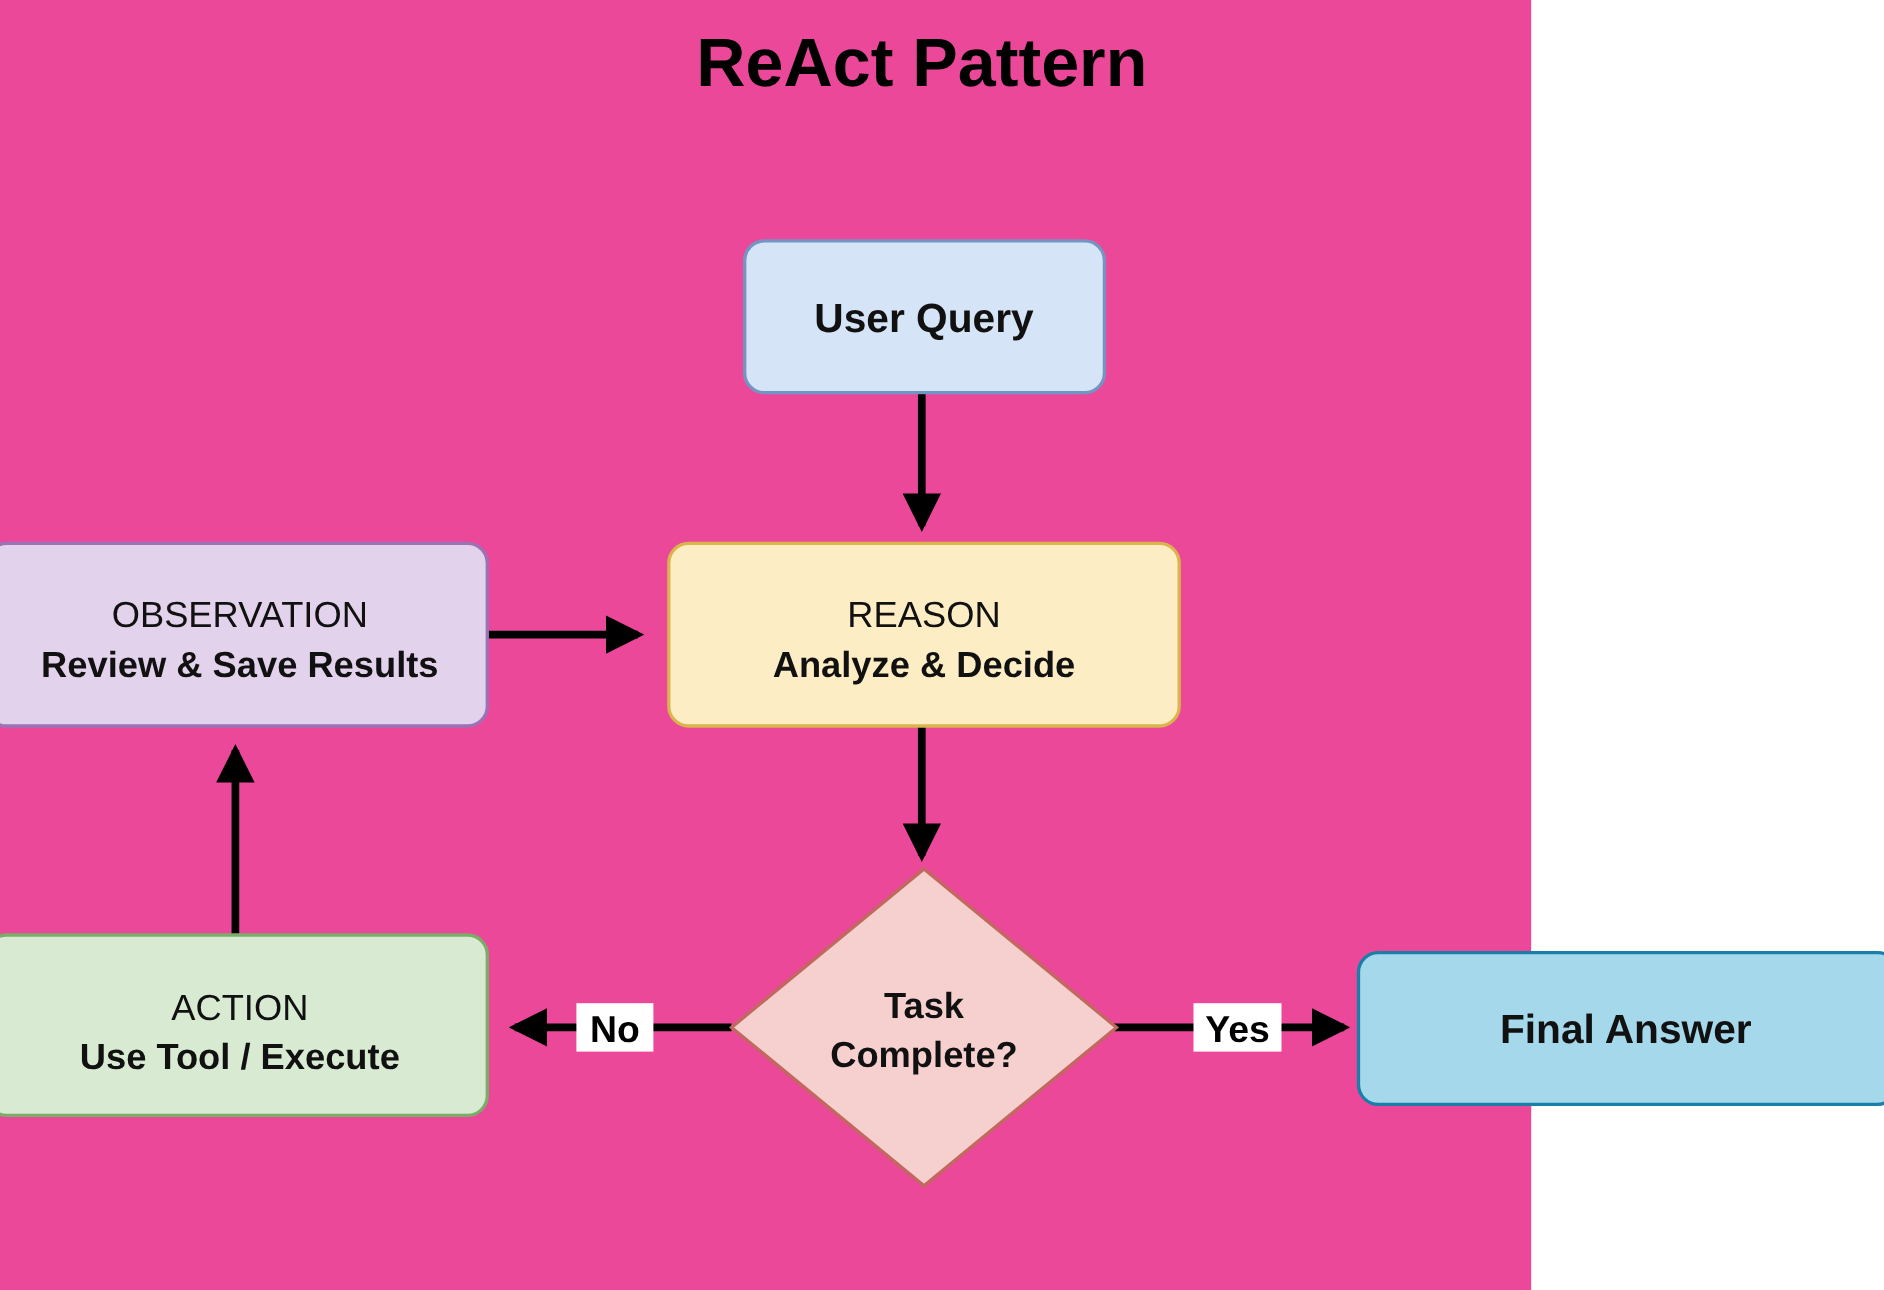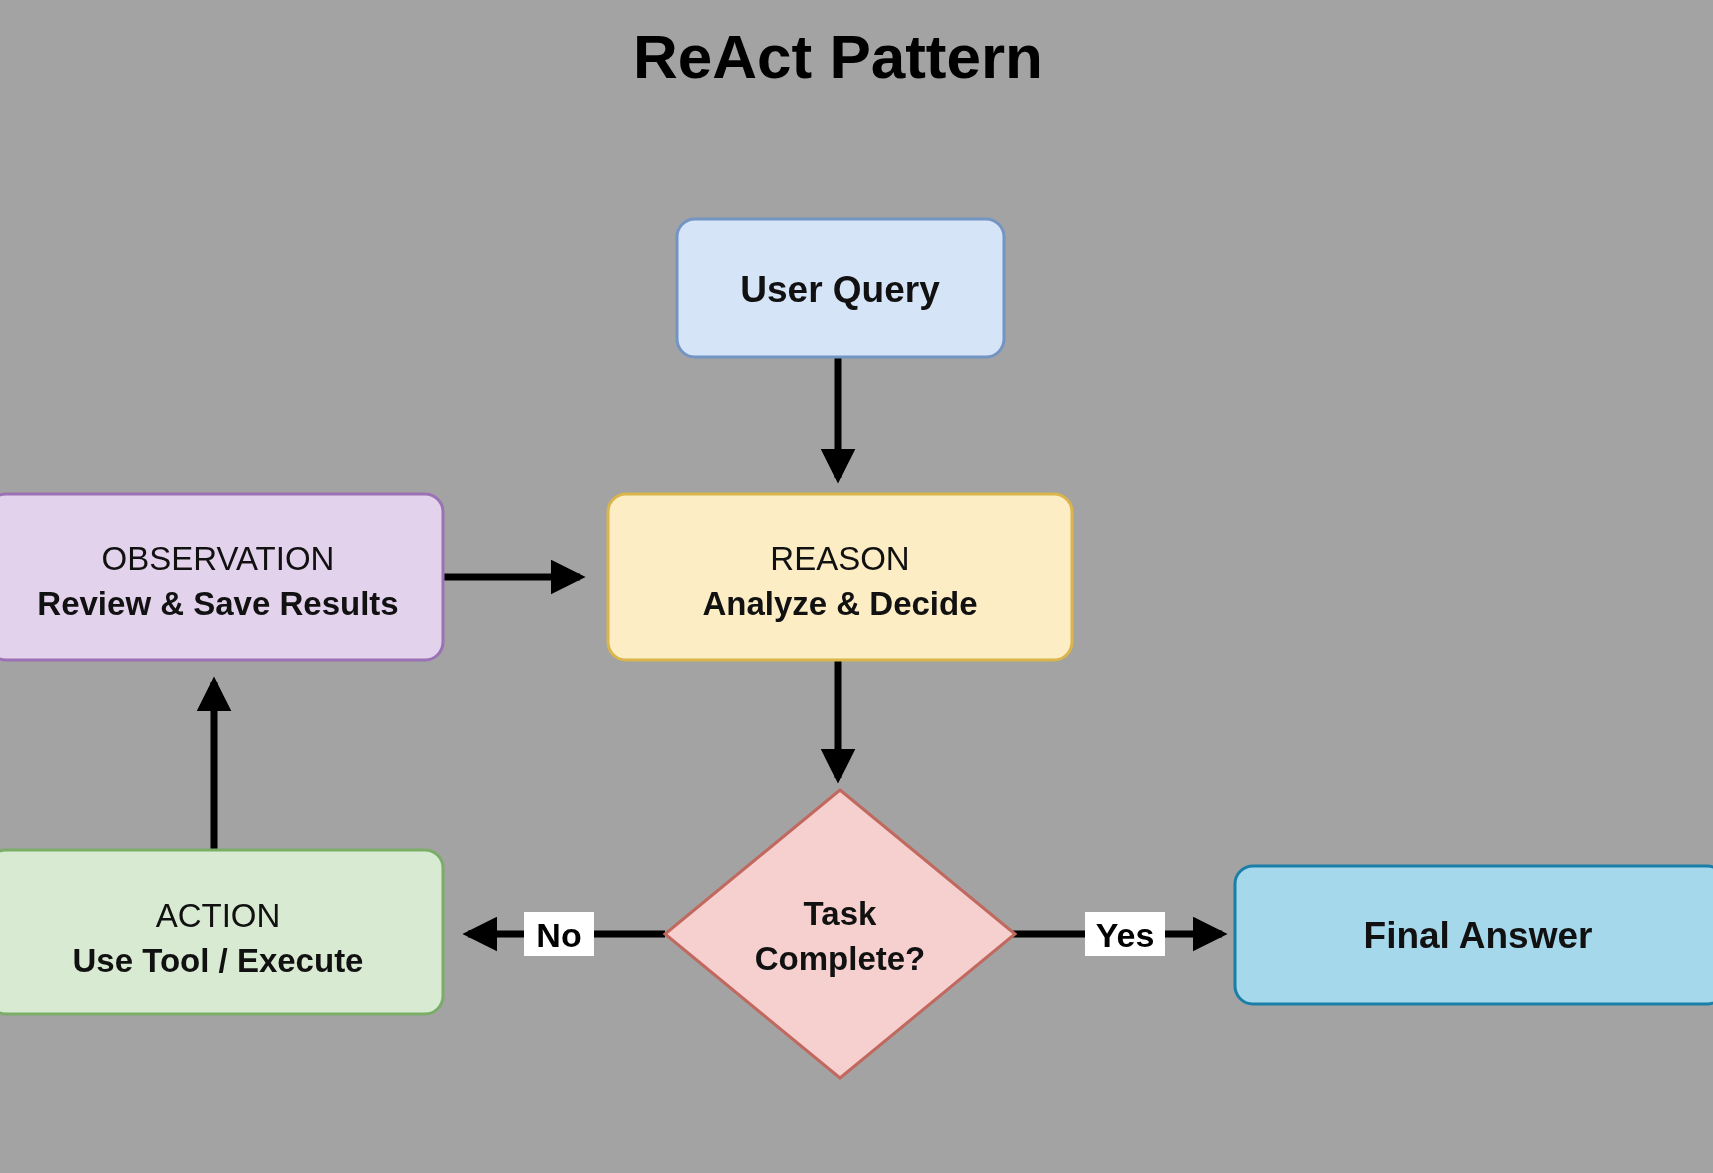--- a/index.html
+++ b/index.html
@@ -8,23 +8,23 @@
     background: #ffffff;
   }
   body {
     width: 1713px;
     height: 1173px;
     overflow: hidden;
     font-family: "Liberation Sans", sans-serif;
   }
   #canvas {
     position: relative;
-    width: 1713px;
+    width: 1392px;
     height: 1173px;
-    background: #a3a3a3;
+    background: #ec4899;
   }
   #flow {
     position: absolute;
     top: 0;
     left: 0;
     width: 1713px;
     height: 1173px;
   }
   .diagram-title {
     font-family: "Liberation Sans", sans-serif;

